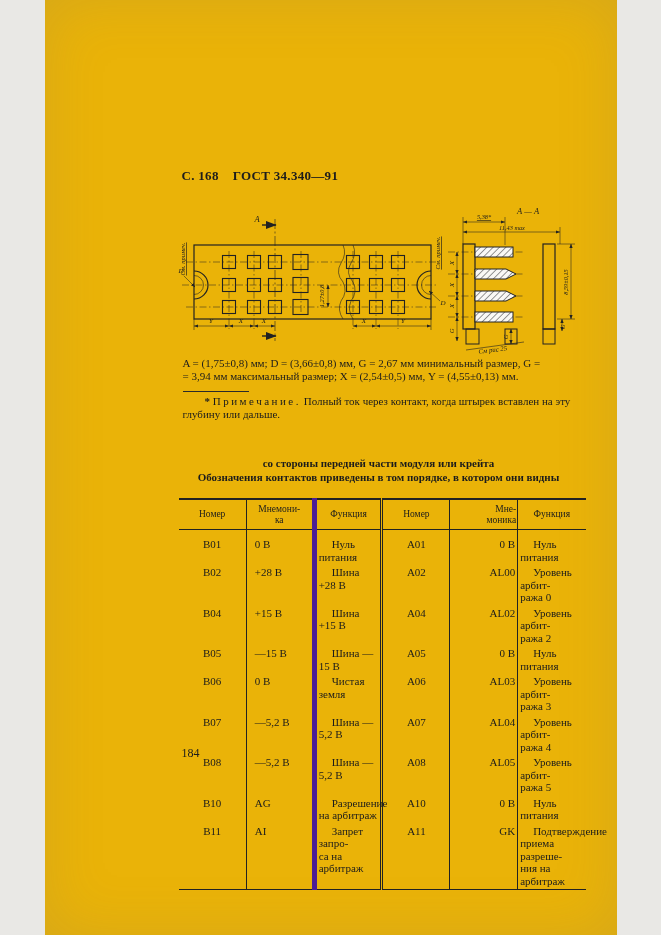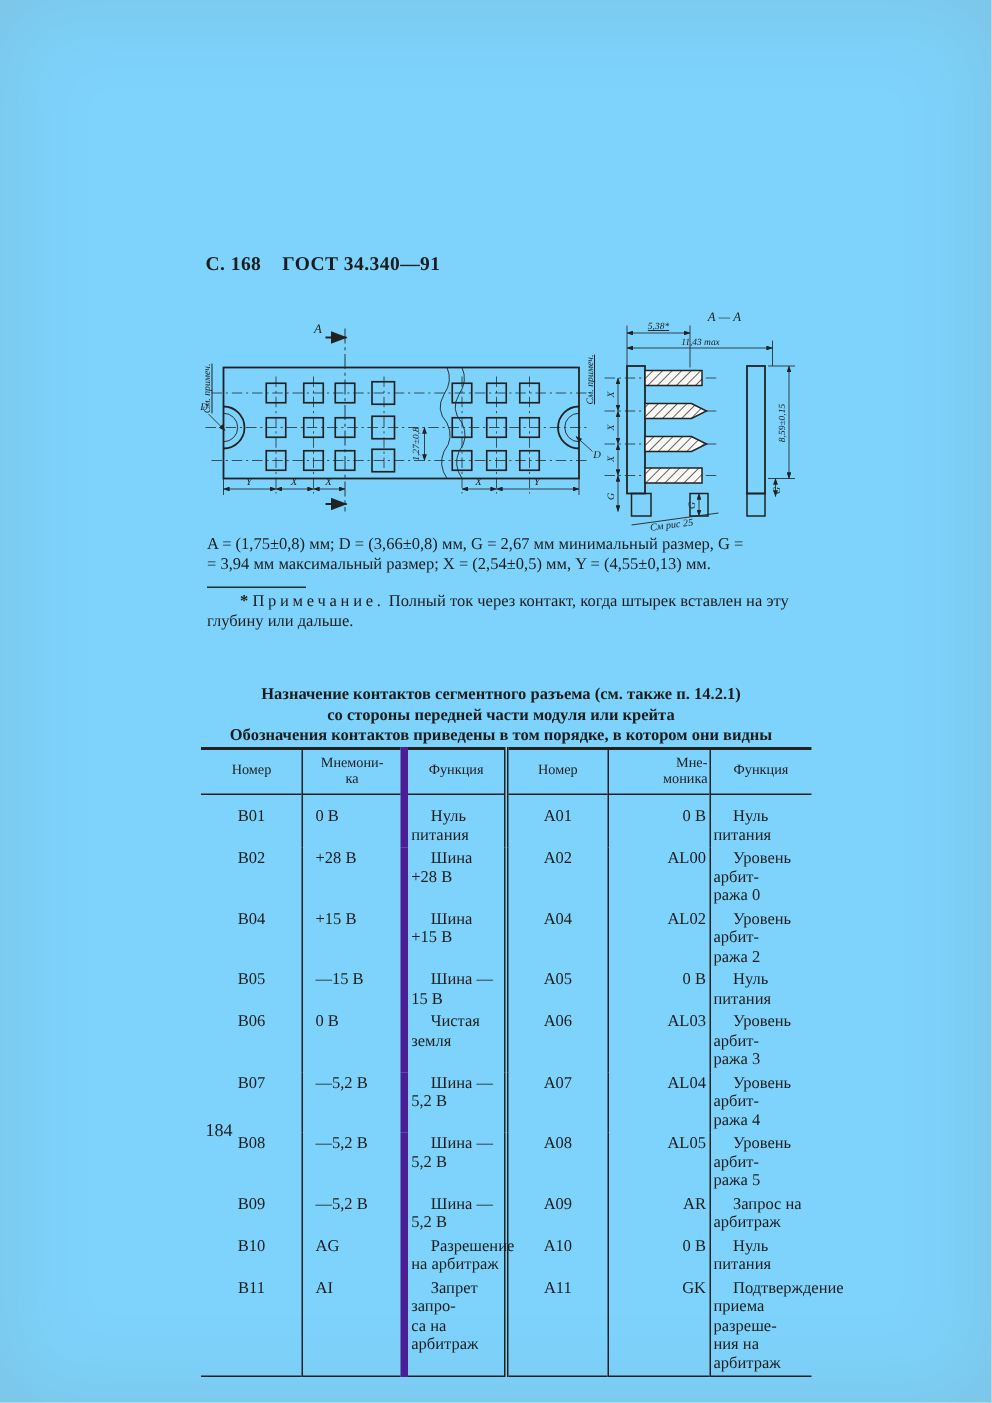--- a/index.html
+++ b/index.html
@@ -1,19 +1,19 @@
 <!DOCTYPE html>
 <html><head>
 <meta charset="utf-8">
 <style>
   * { margin:0; padding:0; box-sizing:border-box; }
   html,body { background:#e9e8e5; }
   .page {
-    position:relative; width:661px; height:935px; margin:0 auto;
-    background:#7dd3fc; color:#1c1c1c;
+    position:relative; width:572px; height:935px; margin:0 auto;
+    background:#eab308; color:#1c1c1c;
     font-family:"Liberation Serif","DejaVu Serif",serif;
     box-shadow: inset 0 0 60px rgba(120,115,105,.18);
     overflow:hidden;
   }
   .hdr { position:absolute; left:137px; top:168px; font-size:13px; font-weight:bold; letter-spacing:.3px; }
   .hdr .gap { margin-left:14px; }
 
   .fig { position:absolute; left:131px; top:201px; width:402px; height:160px; }
   svg text { fill:#1c1c1c; font-family:"Liberation Serif","DejaVu Serif",serif; }
   .it { font-style:italic; }
@@ -224,21 +224,20 @@
 
   <div class="note">
     <span class="star">*</span>
     <span class="nlabel">Примечание.</span>
     <span>Полный ток через контакт, когда штырек вставлен на эту глубину или дальше.</span>
   </div>
 
 
 
   <div class="tbl-title">
-    <div>Назначение контактов сегментного разъема (см. также п. 14.2.1)</div>
     <div>со стороны передней части модуля или крейта</div>
     <div>Обозначения контактов приведены в том порядке, в котором они видны</div>
   </div>
 
   <table class="pins">
     <thead>
       <tr>
         <th>Номер</th>
         <th>Мнемони-
 ка</th>
@@ -305,29 +304,20 @@
         <tr>
           <td class="c0">B08</td>
           <td class="c1">—5,2 В</td>
           <td class="c2">Шина —5,2 В</td>
           <td class="c3">A08</td>
           <td class="c4">AL05</td>
           <td class="c5">Уровень арбит-
 ража 5</td>
         </tr>
         <tr>
-          <td class="c0">B09</td>
-          <td class="c1">—5,2 В</td>
-          <td class="c2">Шина —5,2 В</td>
-          <td class="c3">A09</td>
-          <td class="c4">AR</td>
-          <td class="c5">Запрос на
-арбитраж</td>
-        </tr>
-        <tr>
           <td class="c0">B10</td>
           <td class="c1">AG</td>
           <td class="c2">Разрешение
 на арбитраж</td>
           <td class="c3">A10</td>
           <td class="c4">0 В</td>
           <td class="c5">Нуль питания</td>
         </tr>
         <tr>
           <td class="c0">B11</td>

